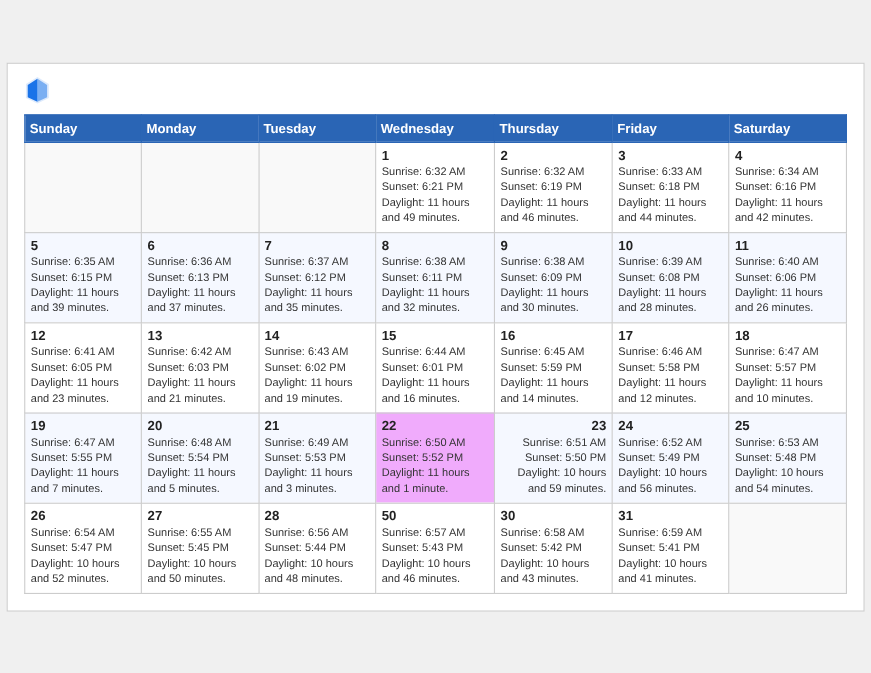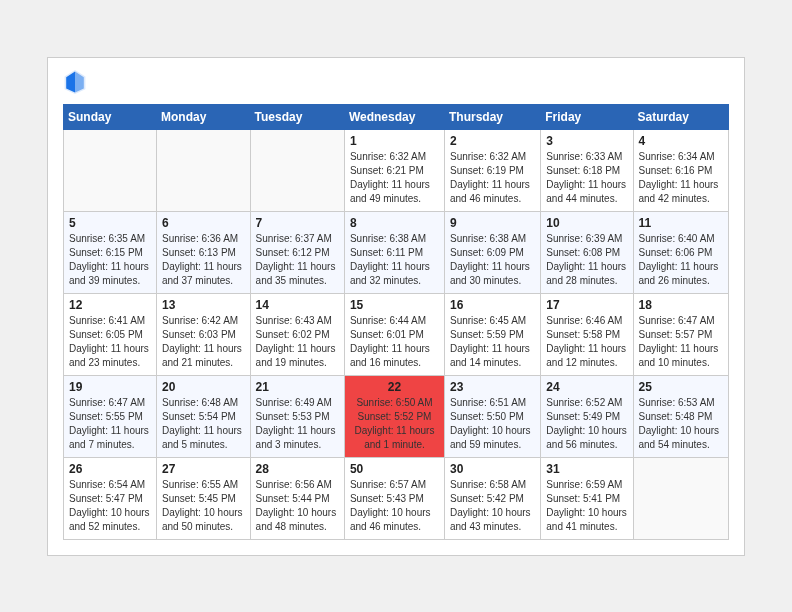--- a/index.html
+++ b/index.html
@@ -7,21 +7,21 @@
       font-family: Arial, sans-serif;
       background: #f0f0f0;
       display: flex;
       justify-content: center;
       align-items: center;
       width: 792px;
       height: 612px;
     }
     .calendar-container {
       background: white;
-      width: 698px;
+      width: 780px;
       border: 1px solid #ccc;
       padding: 10px 15px 15px 15px;
     }
     .header {
       display: flex;
       justify-content: space-between;
       align-items: flex-end;
       margin-bottom: 8px;
     }
     .logo {
@@ -219,25 +219,25 @@
             <div class="day-info">Sunrise: 6:47 AM<br>Sunset: 5:55 PM<br>Daylight: 11 hours<br>and 7 minutes.</div>
           </td>
           <td style="background: rgb(245, 248, 255);">
             <div class="day-number">20</div>
             <div class="day-info">Sunrise: 6:48 AM<br>Sunset: 5:54 PM<br>Daylight: 11 hours<br>and 5 minutes.</div>
           </td>
           <td style="background: rgb(245, 248, 255);">
             <div class="day-number">21</div>
             <div class="day-info">Sunrise: 6:49 AM<br>Sunset: 5:53 PM<br>Daylight: 11 hours<br>and 3 minutes.</div>
           </td>
-          <td style="background: #ef4444; text-align: center;">
+          <td style="background: #f0abfc;">
             <div class="day-number">22</div>
             <div class="day-info">Sunrise: 6:50 AM<br>Sunset: 5:52 PM<br>Daylight: 11 hours<br>and 1 minute.</div>
           </td>
-          <td style="background: rgb(245, 248, 255);">
+          <td style="background: rgb(245, 248, 255); text-align: right;">
             <div class="day-number">23</div>
             <div class="day-info">Sunrise: 6:51 AM<br>Sunset: 5:50 PM<br>Daylight: 10 hours<br>and 59 minutes.</div>
           </td>
           <td style="background: rgb(245, 248, 255);">
             <div class="day-number">24</div>
             <div class="day-info">Sunrise: 6:52 AM<br>Sunset: 5:49 PM<br>Daylight: 10 hours<br>and 56 minutes.</div>
           </td>
           <td style="background: rgb(245, 248, 255);">
             <div class="day-number">25</div>
             <div class="day-info">Sunrise: 6:53 AM<br>Sunset: 5:48 PM<br>Daylight: 10 hours<br>and 54 minutes.</div>

